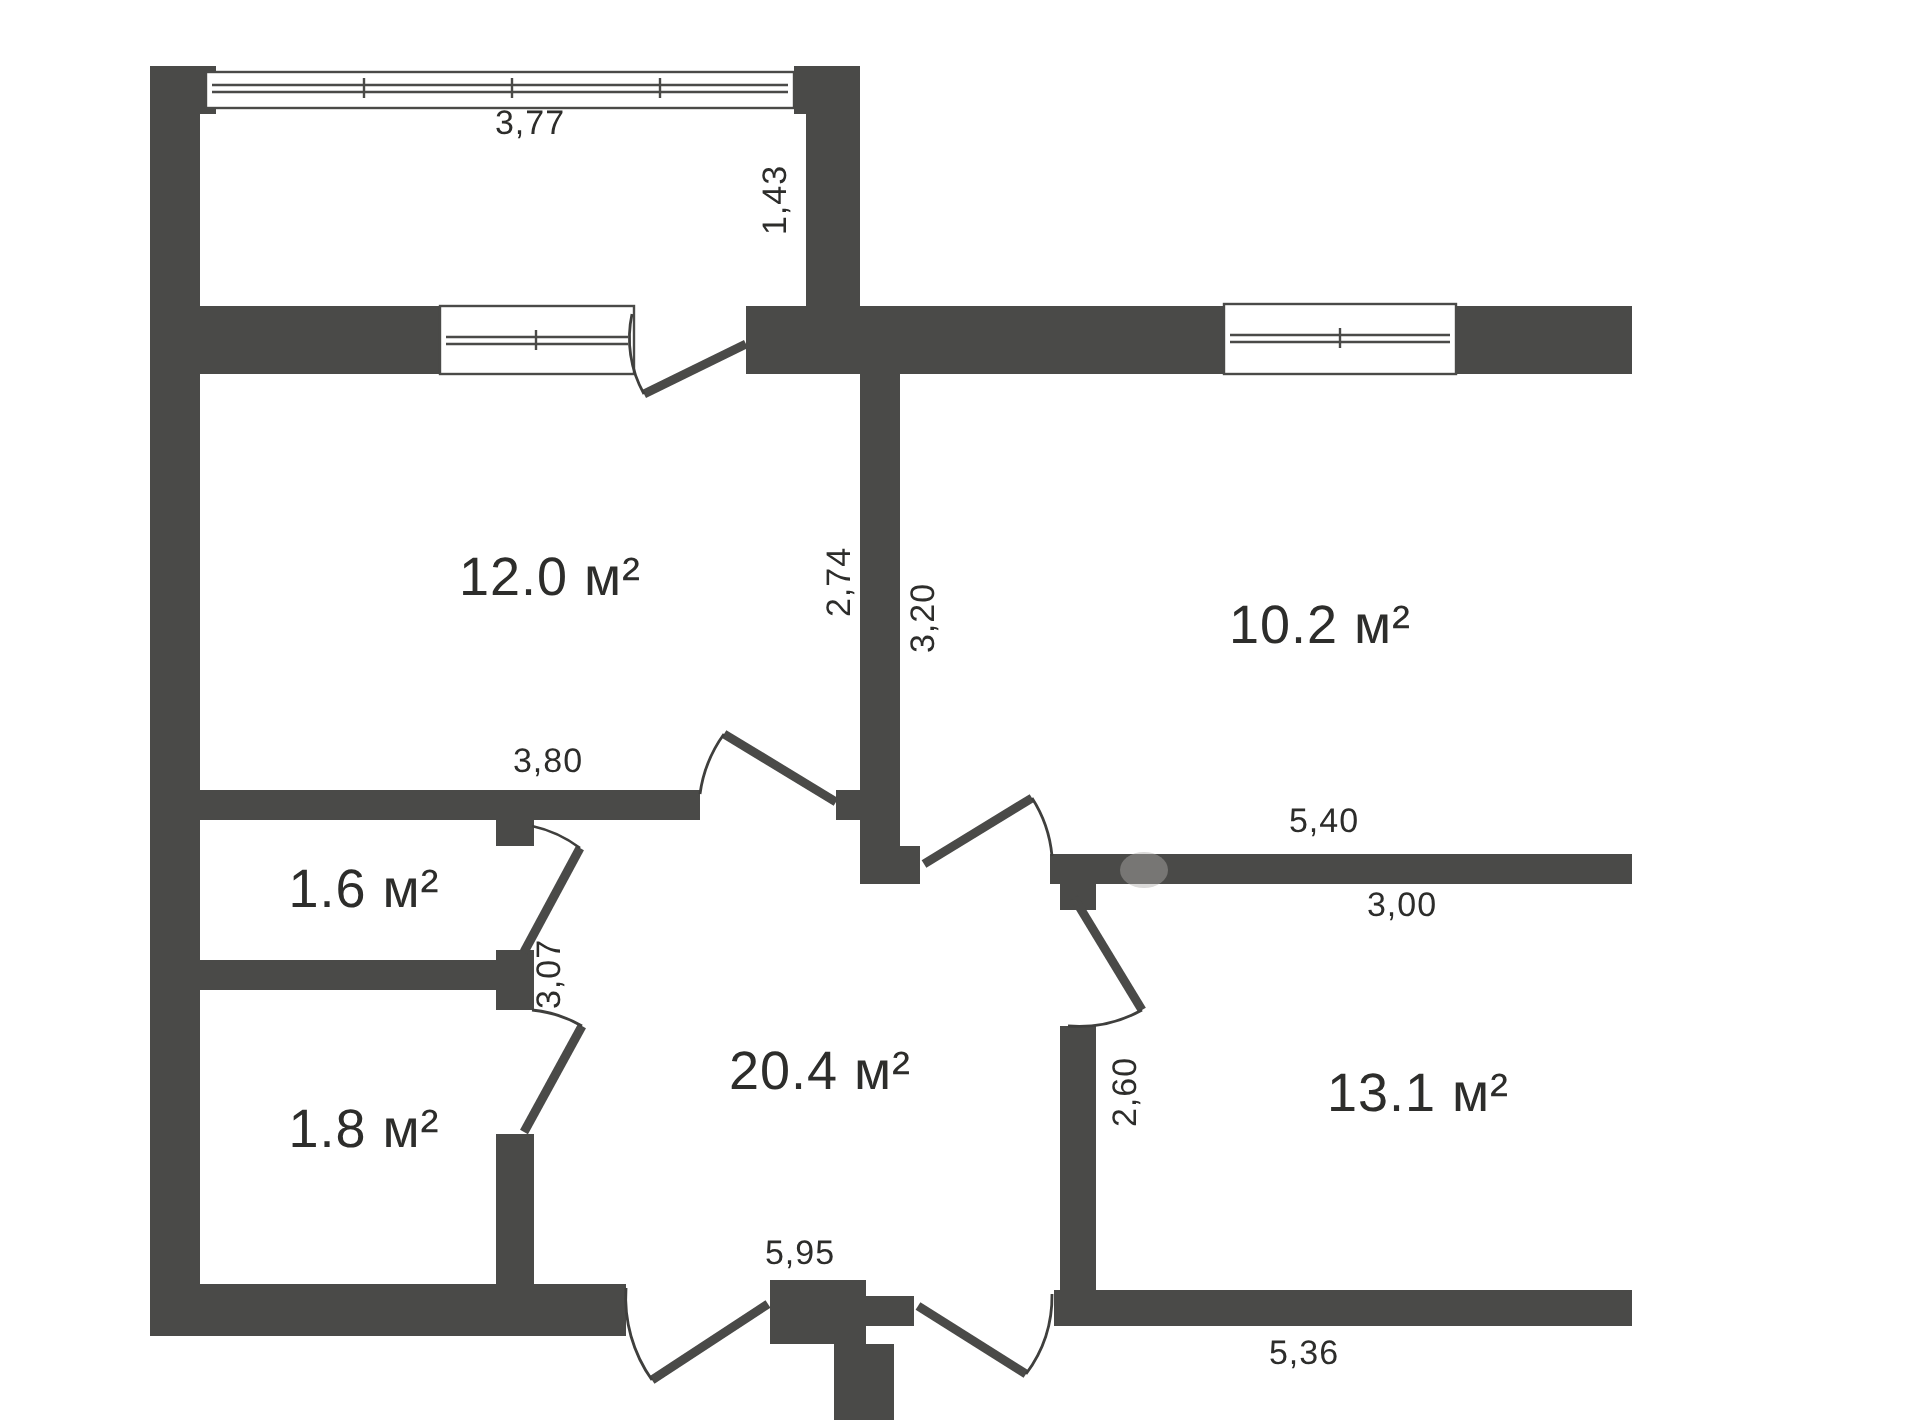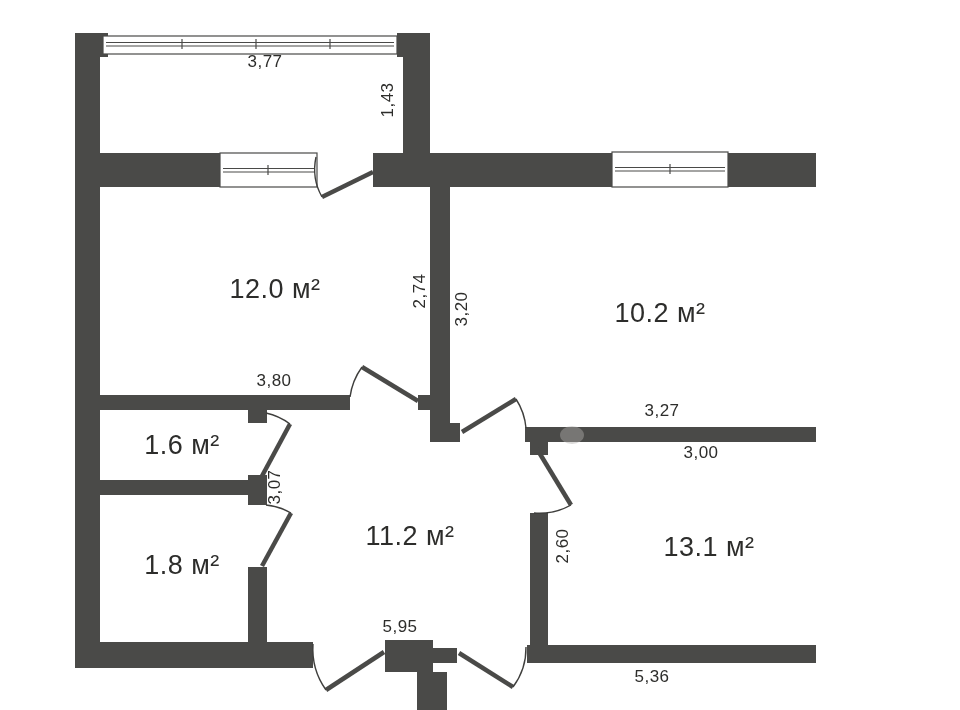--- a/index.html
+++ b/index.html
@@ -120,27 +120,27 @@
     </g>
 
     <ellipse cx="572" cy="435" rx="12" ry="9" fill="#b0aeab" opacity="0.45"></ellipse>
   </svg>
 
   <div class="lbl dim" style="left:265px;top:62px">3,77</div>
   <div class="lbl dim v" style="left:388px;top:100px">1,43</div>
   <div class="lbl dim" style="left:274px;top:381px">3,80</div>
   <div class="lbl dim v" style="left:420px;top:291px">2,74</div>
   <div class="lbl dim v" style="left:462px;top:309px">3,20</div>
-  <div class="lbl dim" style="left:662px;top:411px">3,27</div>
+  <div class="lbl dim" style="left:662px;top:411px">5,40</div>
   <div class="lbl dim" style="left:701px;top:453px">3,00</div>
   <div class="lbl dim v" style="left:563px;top:546px">2,60</div>
   <div class="lbl dim v" style="left:275px;top:487px">3,07</div>
   <div class="lbl dim" style="left:400px;top:627px">5,95</div>
   <div class="lbl dim" style="left:652px;top:677px">5,36</div>
 
   <div class="lbl area" style="left:275px;top:289px">12.0 м²</div>
   <div class="lbl area" style="left:660px;top:313px">10.2 м²</div>
   <div class="lbl area" style="left:182px;top:445px">1.6 м²</div>
   <div class="lbl area" style="left:182px;top:565px">1.8 м²</div>
-  <div class="lbl area" style="left:410px;top:536px">11.2 м²</div>
+  <div class="lbl area" style="left:410px;top:536px">20.4 м²</div>
   <div class="lbl area" style="left:709px;top:547px">13.1 м²</div>
 
 </div>
 
 </body></html>

